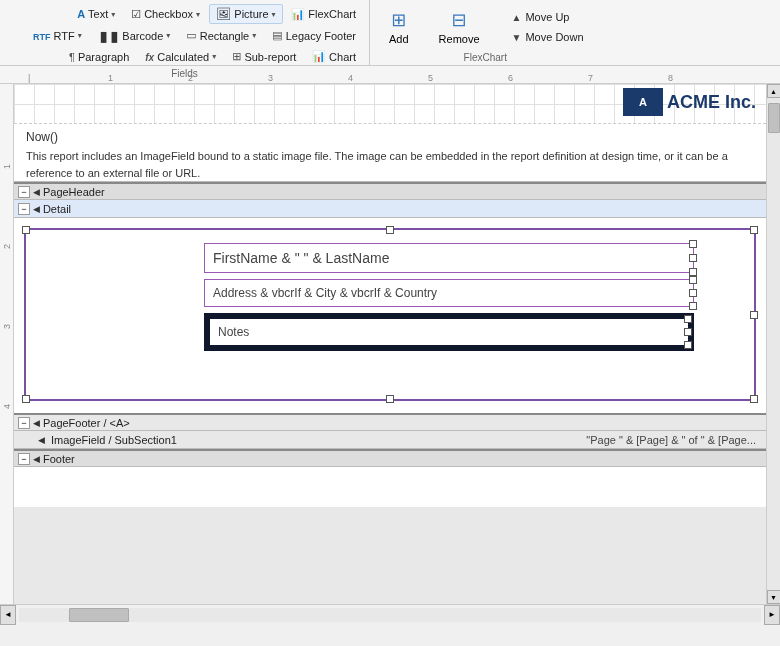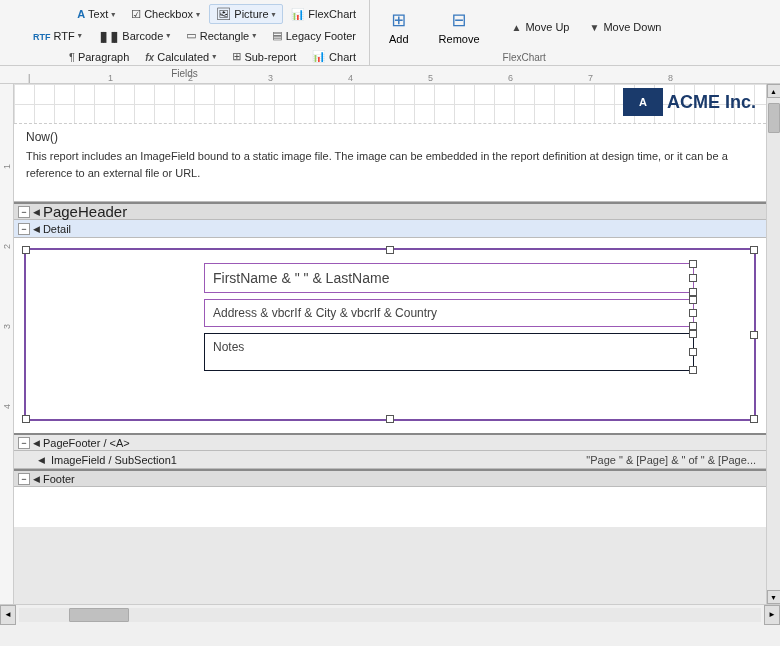--- a/index.html
+++ b/index.html
@@ -47,21 +47,21 @@
       background: transparent;
       border: 1px solid transparent;
       cursor: pointer;
       font-size: 11px;
       gap: 2px;
       border-radius: 2px;
     }
 
     .subsection-stack {
       display: flex;
-      flex-direction: row;
+      flex-direction: column;
       gap: 2px;
     }
 
     .subsection-stack-btn {
       display: flex;
       align-items: center;
       gap: 4px;
       padding: 2px 8px;
       background: transparent;
       border: 1px solid transparent;
@@ -397,29 +397,29 @@
               <span style="color:white; font-weight:bold; font-size:11px;">A</span>
             </div>
             <span style="font-size:18px; font-weight:bold; color:#1a3a6b; margin-left:4px;">ACME Inc.</span>
           </div>
         </div>
 
         <div style="padding:6px 12px 0 12px;">
           <span style="font-size:12px; color:#333;">Now()</span>
         </div>
 
-        <div style="padding:4px 12px 20px 12px;">
+        <div style="padding:4px 12px 0 12px;">
           <span style="font-size:11px; color:#333; line-height:1.5;">This report includes an ImageField bound to a static image file. The image can be embedded in the report definition at design time, or it can be a reference to an external file or URL.</span>
         </div>
       </div>
 
       <div class="section-full-bar report-section-row">
         <div class="section-collapse-btn">−</div>
         <span style="font-size:9px; color:#333;">◀</span>
-        <span style="font-size:15px; color:#222;">PageHeader</span>
+        <span style="font-size:11px; color:#222;">PageHeader</span>
       </div>
 
       <div class="section-full-bar" style="background:#dde8f8;">
         <div class="section-collapse-btn">−</div>
         <span style="font-size:9px; color:#333;">◀</span>
         <span style="font-size:11px; color:#222; font-weight:500;">Detail</span>
       </div>
 
       <div class="dotted-bg" style="background:white; height:195px; position:relative; padding:10px 10px;">
 
@@ -444,21 +444,21 @@
             <div style="position:absolute; top:calc(50% - 4px); right:-4px; width:8px; height:8px; border:1px solid #555; background:white;"></div>
           </div>
 
           <div style="border:1px solid #9b59b6; padding:6px 8px; margin-bottom:6px; font-size:12px; color:#444; width:490px; position:relative; background:white;">
             <span>Address &amp; vbcrIf &amp; City &amp; vbcrIf &amp; Country</span>
             <div style="position:absolute; top:-4px; right:-4px; width:8px; height:8px; border:1px solid #555; background:white;"></div>
             <div style="position:absolute; bottom:-4px; right:-4px; width:8px; height:8px; border:1px solid #555; background:white;"></div>
             <div style="position:absolute; top:calc(50% - 4px); right:-4px; width:8px; height:8px; border:1px solid #555; background:white;"></div>
           </div>
 
-          <div style="border:1px solid #0f172a; padding:6px 8px; margin-bottom:6px; font-size:12px; color:#444; width:490px; height:38px; position:relative; background:white;">
+          <div style="border:6px solid #0f172a; padding:6px 8px; margin-bottom:6px; font-size:12px; color:#444; width:490px; height:38px; position:relative; background:white;">
             <span>Notes</span>
             <div style="position:absolute; top:-4px; right:-4px; width:8px; height:8px; border:1px solid #555; background:white;"></div>
             <div style="position:absolute; bottom:-4px; right:-4px; width:8px; height:8px; border:1px solid #555; background:white;"></div>
             <div style="position:absolute; top:calc(50% - 4px); right:-4px; width:8px; height:8px; border:1px solid #555; background:white;"></div>
           </div>
         </div>
       </div>
 
       <div class="section-full-bar report-section-row" style="background:#e8e8e8;">
         <div class="section-collapse-btn">−</div>

